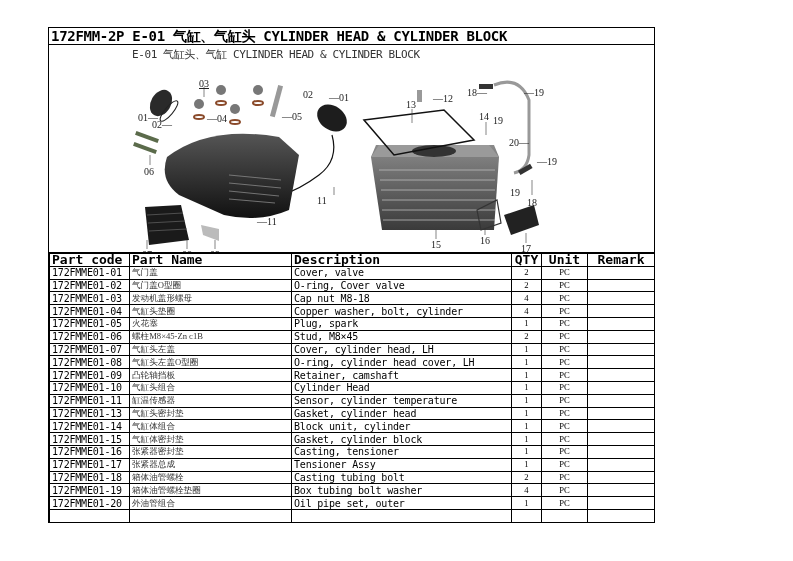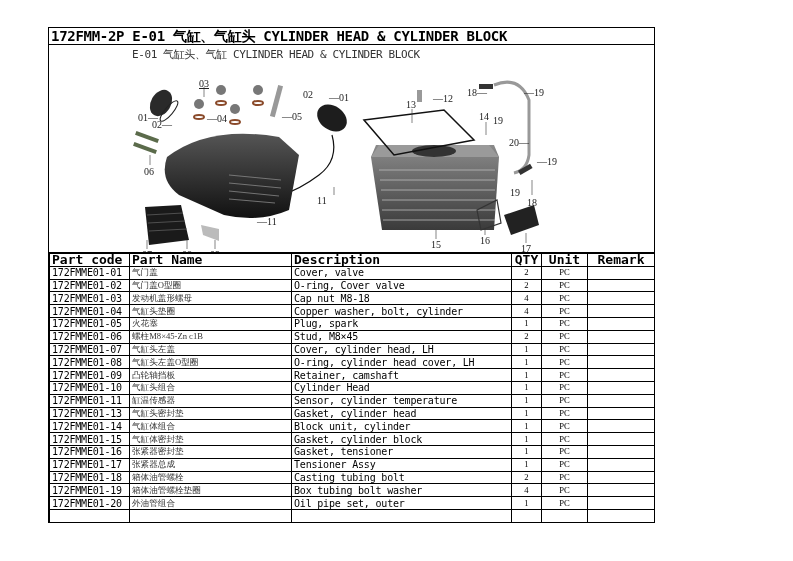--- a/index.html
+++ b/index.html
@@ -285,21 +285,21 @@
           <td class="mono">172FMME01-15</td>
           <td class="name">气缸体密封垫</td>
           <td class="mono">Gasket, cylinder block</td>
           <td class="c">1</td>
           <td class="c">PC</td>
           <td></td>
         </tr>
         <tr>
           <td class="mono">172FMME01-16</td>
           <td class="name">张紧器密封垫</td>
-          <td class="mono">Gasket, tensioner</td>
+          <td class="mono">Casting, tensioner</td>
           <td class="c">1</td>
           <td class="c">PC</td>
           <td></td>
         </tr>
         <tr>
           <td class="mono">172FMME01-17</td>
           <td class="name">张紧器总成</td>
           <td class="mono">Tensioner Assy</td>
           <td class="c">1</td>
           <td class="c">PC</td>

